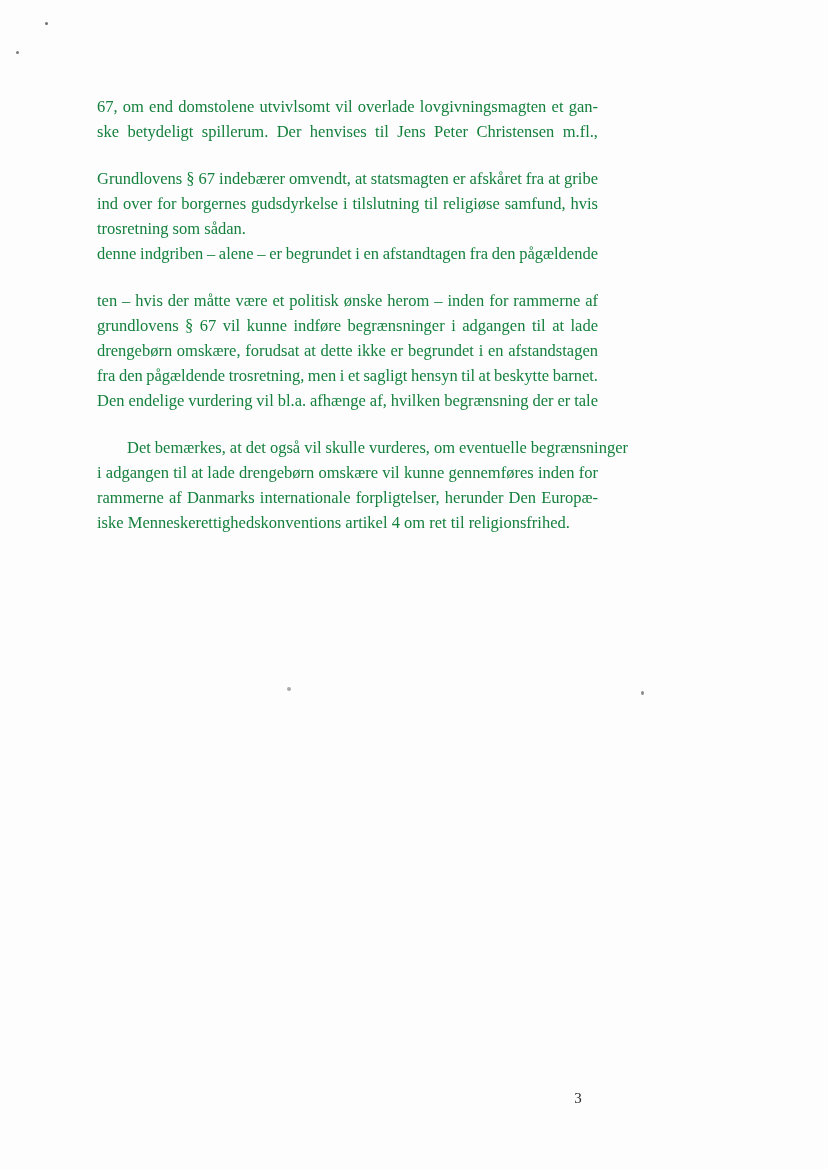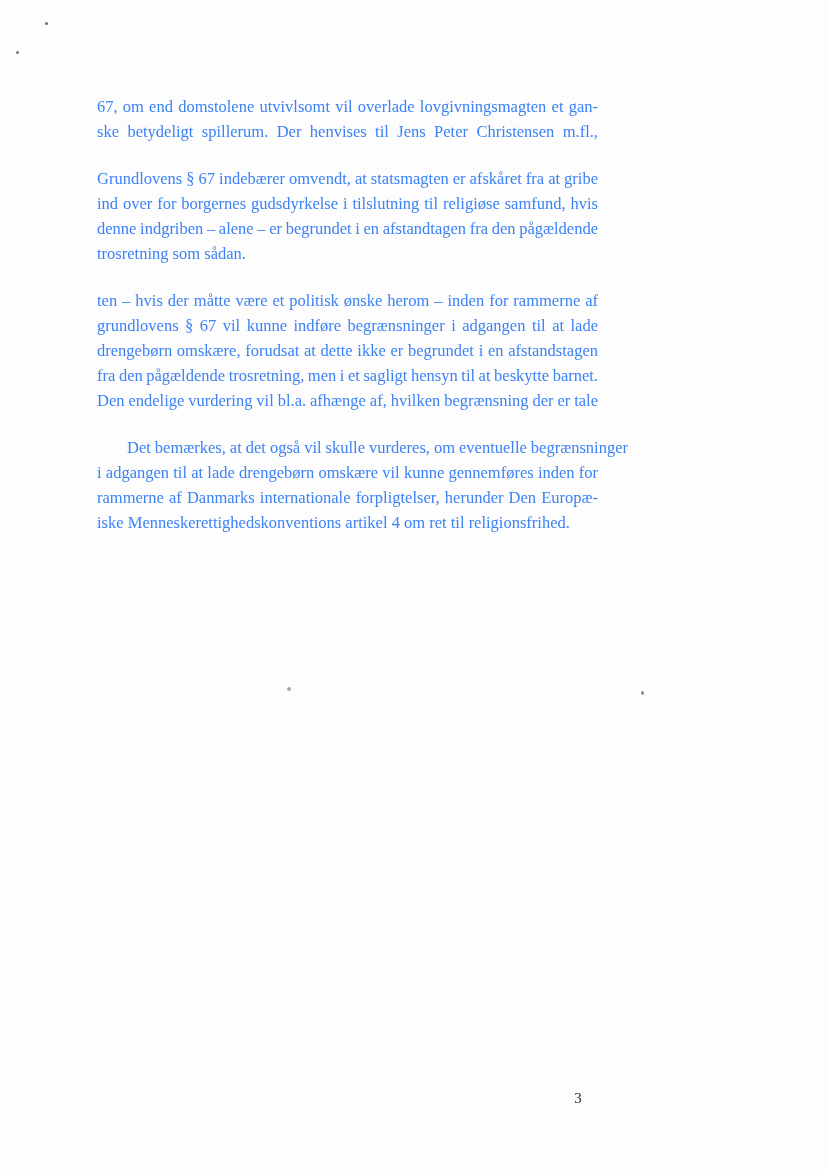--- a/index.html
+++ b/index.html
@@ -17,21 +17,21 @@
   .scan-page {
     position: absolute;
     inset: 0;
     background: #fdfdfd;
   }
   .text-block {
     position: absolute;
     left: 97px;
     top: 94px;
     width: 501px;
-    color: #3b82f6;
+    color: #15803d;
     font-size: 16.5px;
   }
   .paragraph {
     margin: 0 0 22px 0;
   }
   .paragraph:last-child {
     margin-bottom: 0;
   }
   .line {
     height: 25px;
@@ -66,22 +66,22 @@
 <div class="scan-page">
 
   <div class="text-block">
       <div class="paragraph">
         <div class="line"><span style="word-spacing: 1.0816px;">67, om end domstolene utvivlsomt vil overlade lovgivningsmagten et gan-</span></div>
         <div class="line"><span style="word-spacing: 4.28993px;">ske betydeligt spillerum. Der henvises til Jens Peter Christensen m.fl.,</span></div>
       </div>
       <div class="paragraph">
         <div class="line"><span style="word-spacing: -0.106534px;">Grundlovens § 67 indebærer omvendt, at statsmagten er afskåret fra at gribe</span></div>
         <div class="line"><span style="word-spacing: 0.773438px;">ind over for borgernes gudsdyrkelse i tilslutning til religiøse samfund, hvis</span></div>
+        <div class="line"><span>trosretning som sådan.</span></div>
         <div class="line"><span style="word-spacing: -0.476562px;">denne indgriben – alene – er begrundet i en afstandtagen fra den pågældende</span></div>
-        <div class="line"><span>trosretning som sådan.</span></div>
       </div>
       <div class="paragraph">
         <div class="line"><span style="word-spacing: 0.830357px;">ten – hvis der måtte være et politisk ønske herom – inden for rammerne af</span></div>
         <div class="line"><span style="word-spacing: 2.34659px;">grundlovens § 67 vil kunne indføre begrænsninger i adgangen til at lade</span></div>
         <div class="line"><span style="word-spacing: 0.570312px;">drengebørn omskære, forudsat at dette ikke er begrundet i en afstandstagen</span></div>
         <div class="line"><span style="word-spacing: -0.558594px;">fra den pågældende trosretning, men i et sagligt hensyn til at beskytte barnet.</span></div>
         <div class="line"><span style="word-spacing: -0.190341px;">Den endelige vurdering vil bl.a. afhænge af, hvilken begrænsning der er tale</span></div>
       </div>
       <div class="paragraph">
         <div class="line"><span style="word-spacing: -0.120313px; margin-left: 30px;">Det bemærkes, at det også vil skulle vurderes, om eventuelle begrænsninger</span></div>

